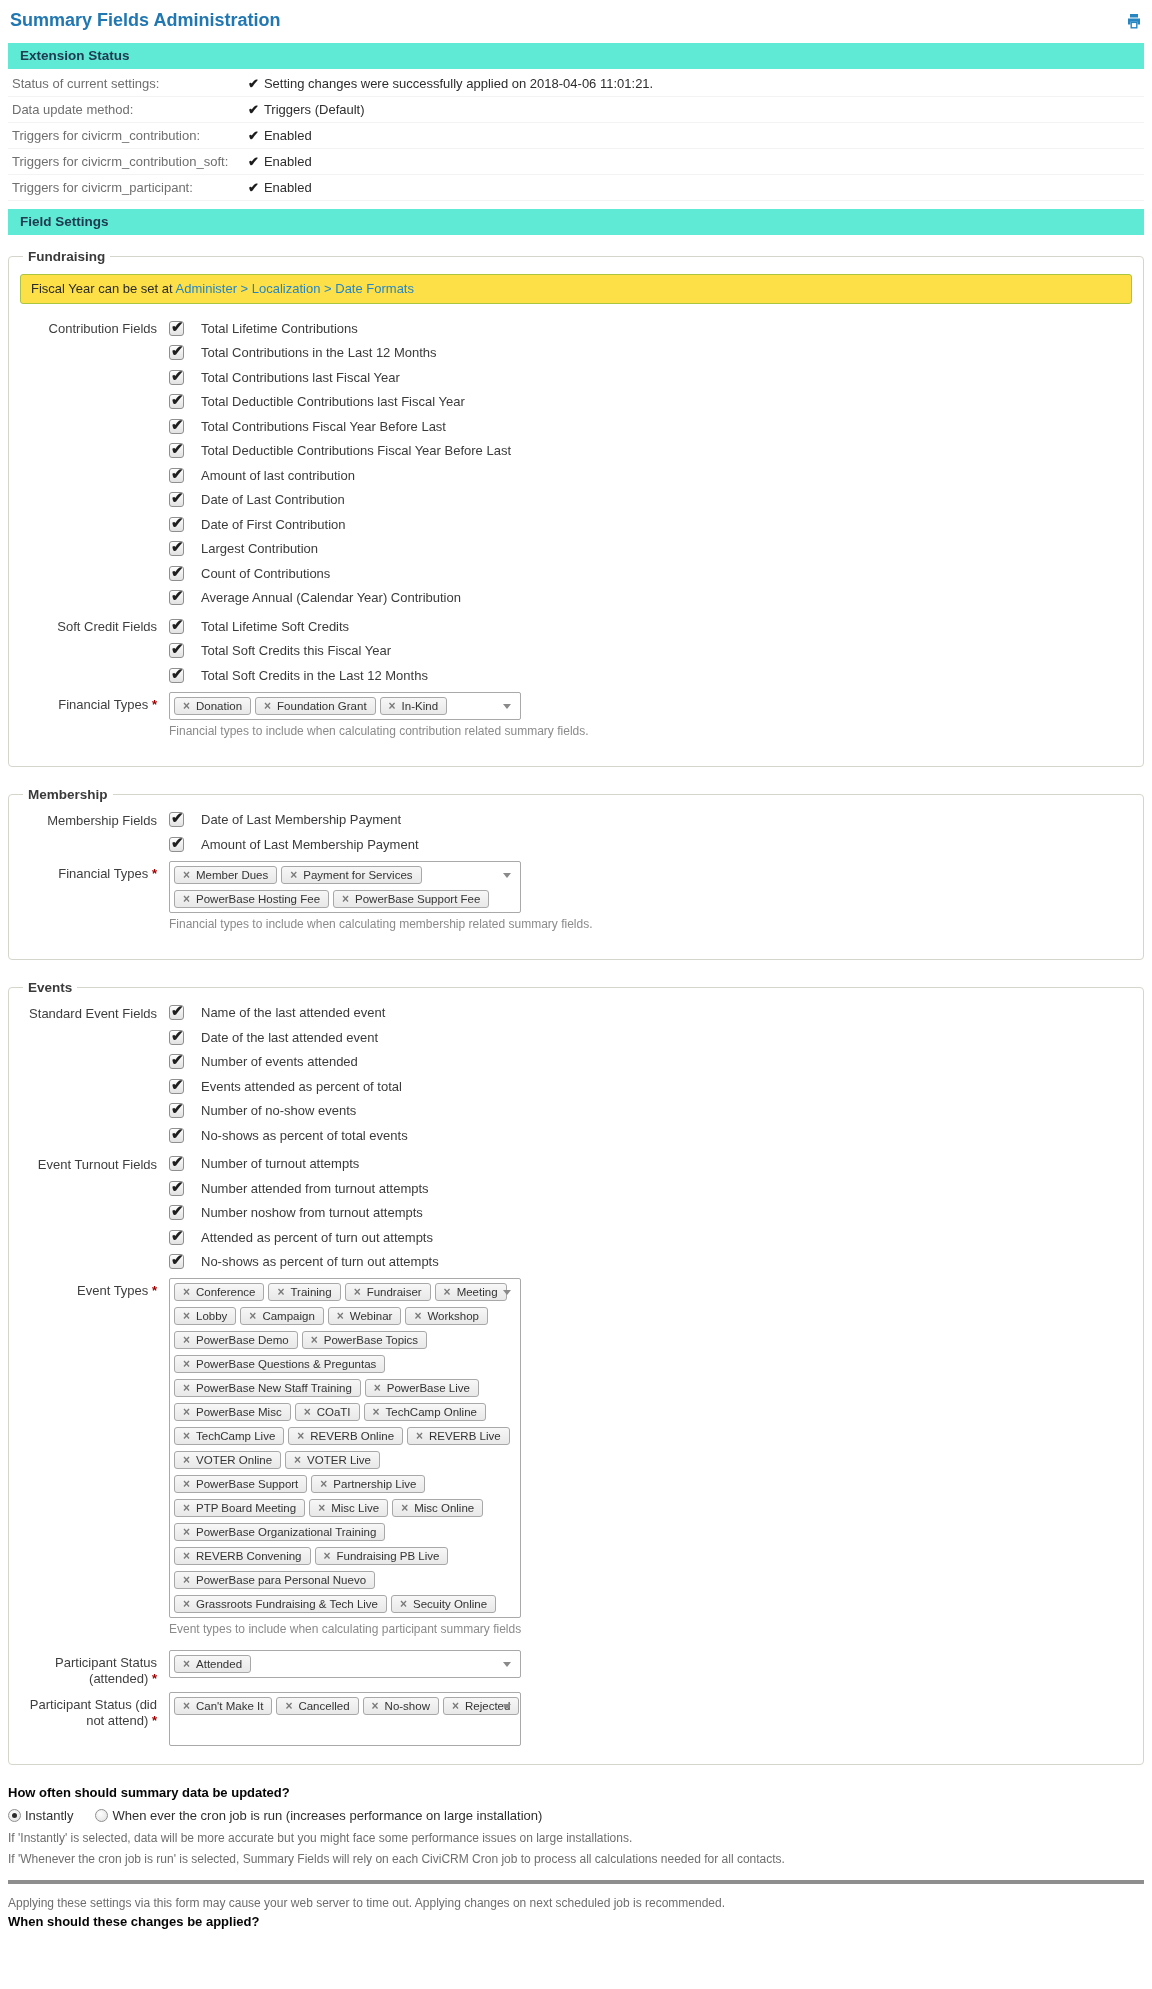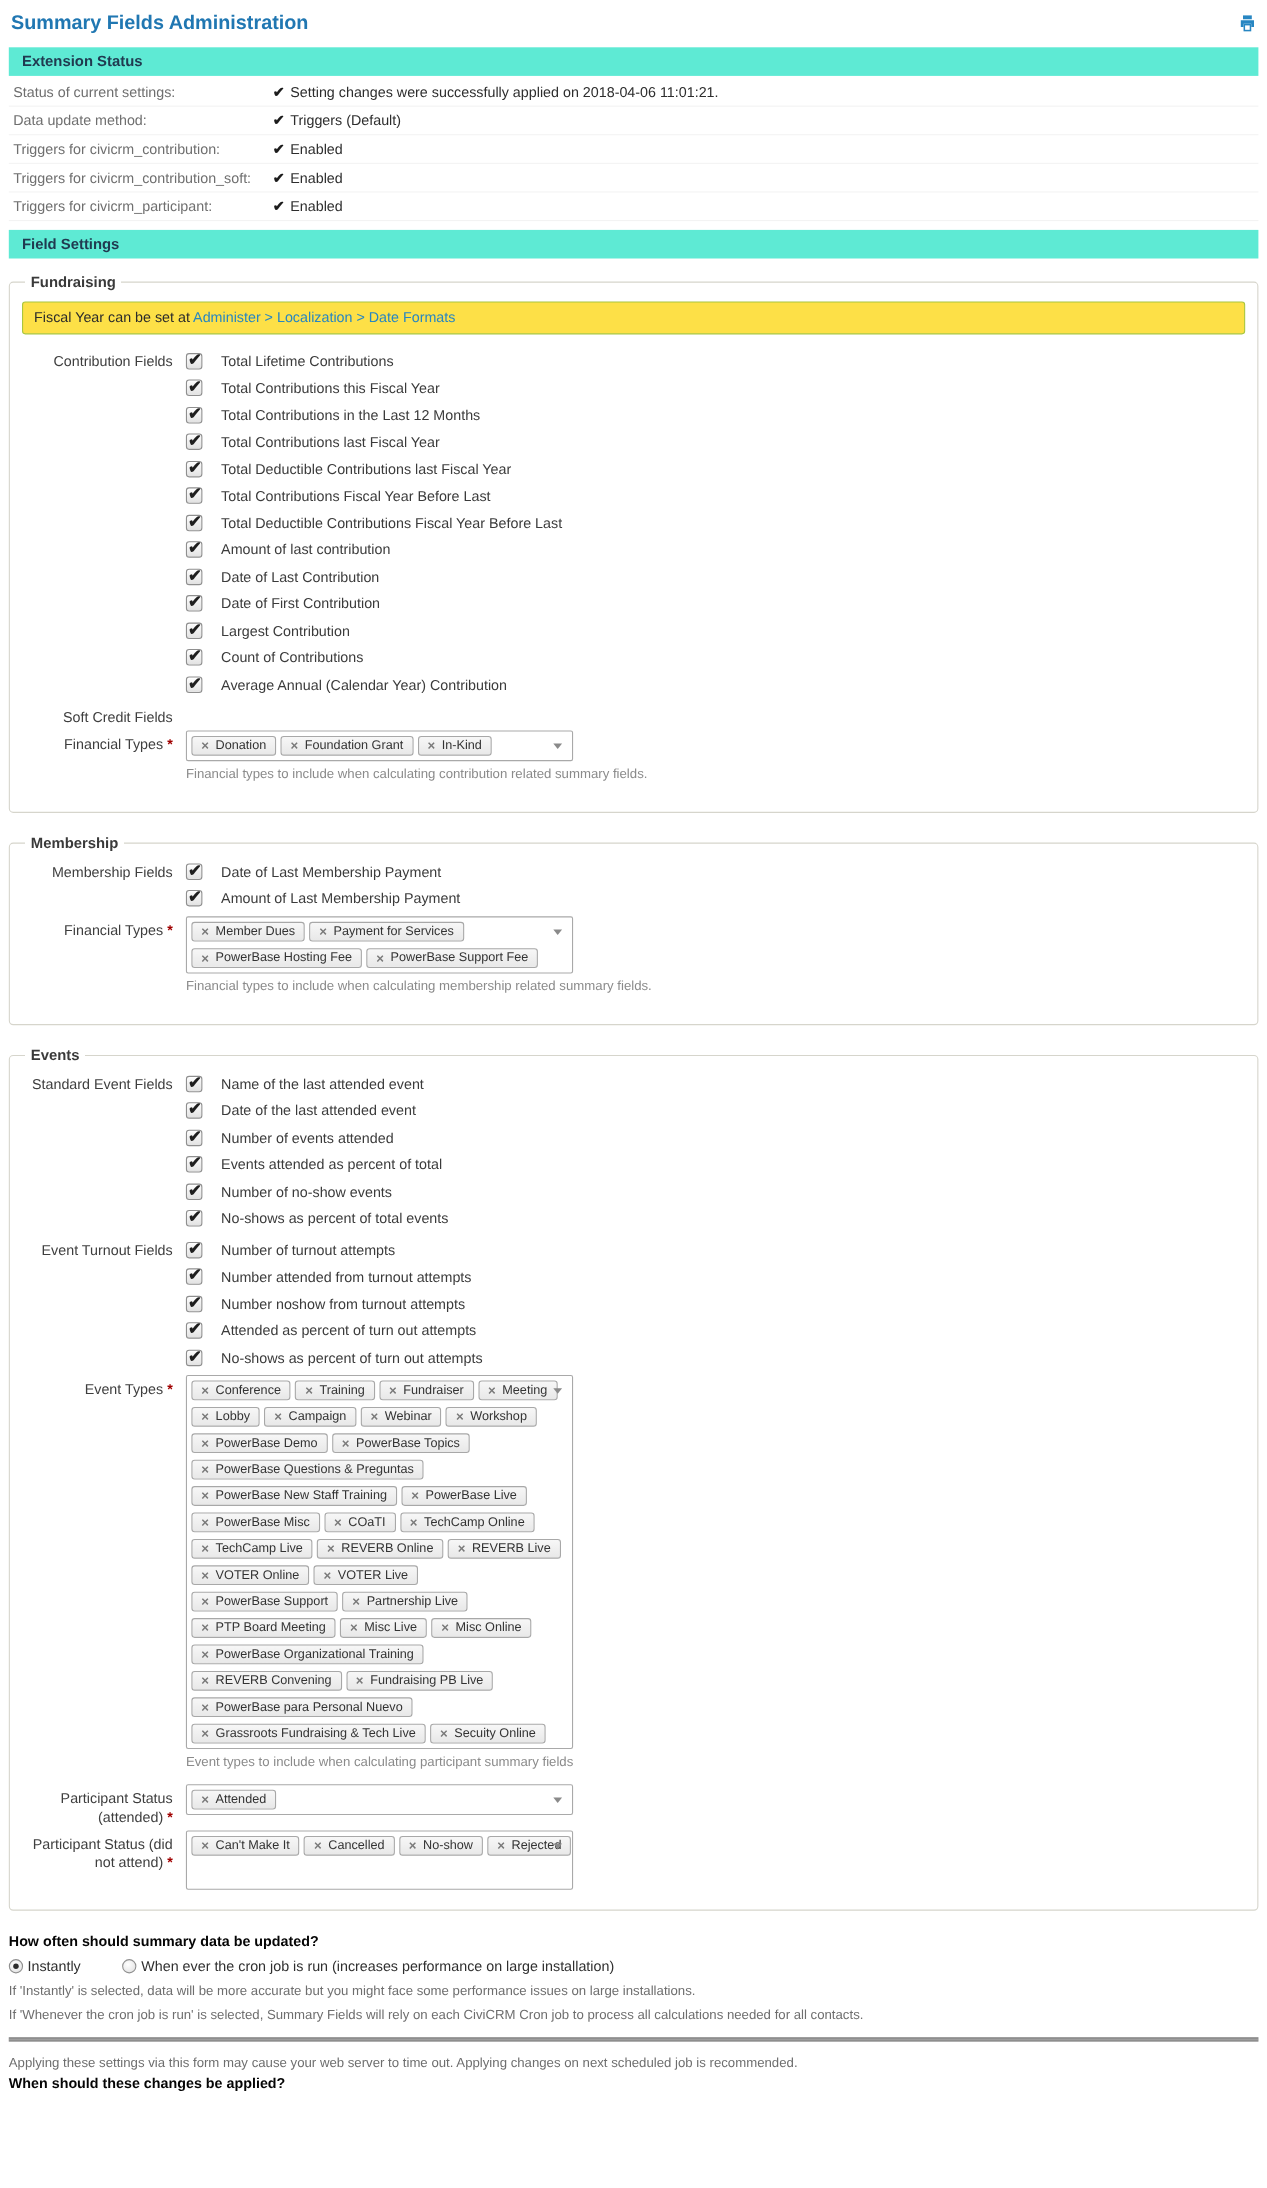--- a/index.html
+++ b/index.html
@@ -85,21 +85,21 @@
   .tag .x { color:#7a7a7a; font-weight:bold; font-size:12px; line-height:1; cursor:pointer; }
   .arrow {
     position:absolute; right:9px; top:11px; width:0; height:0;
     border-left:4px solid transparent; border-right:4px solid transparent;
     border-top:5px solid #8a8a8a; cursor:pointer;
   }
   .description { color:#8b8b8b; font-size:12px; margin:4px 0 10px 0; }
 
   
   .question { font-weight:bold; color:#050505; font-size:13px; margin:12px 0 8px 0; }
-  .radio-row { display:flex; gap:38px; align-items:center; margin:2px 0 8px 0; }
+  .radio-row { display:flex; gap:22px; align-items:center; margin:2px 0 8px 0; }
   .radio-opt { display:inline-flex; align-items:center; cursor:pointer; color:#2f2f2f; }
   .radio {
     width:13px; height:13px; flex-shrink:0; border-radius:50%; position:relative;
     border:1px solid #8f8f8f; background:radial-gradient(circle at 40% 35%, #ffffff, #dedede);
     margin-right:4px;
   }
   .radio.on::after {
     content:""; position:absolute; left:3px; top:3px; right:3px; bottom:3px;
     background:#2c2c2c; border-radius:50%;
   }
@@ -178,24 +178,20 @@
 
     <div class="form-row">
       <div class="form-label">Contribution Fields</div>
       <div class="form-control">
 
           <div class="cb-item">
             <span class="checkbox"></span>
             <span class="cb-label">Total Lifetime Contributions</span>
           </div>
 
-          <div class="cb-item">
-            <span class="checkbox"></span>
-            <span class="cb-label">Total Contributions this Fiscal Year</span>
-          </div>
 
           <div class="cb-item">
             <span class="checkbox"></span>
             <span class="cb-label">Total Contributions in the Last 12 Months</span>
           </div>
 
 
           <div class="cb-item">
             <span class="checkbox"></span>
             <span class="cb-label">Total Contributions last Fiscal Year</span>
@@ -243,20 +239,37 @@
 
           <div class="cb-item">
             <span class="checkbox"></span>
             <span class="cb-label">Average Annual (Calendar Year) Contribution</span>
           </div>
         </div>
     </div>
 
     <div class="form-row">
       <div class="form-label">Soft Credit Fields</div>
+      <div class="form-control">
+
+          <div class="cb-item">
+            <span class="checkbox"></span>
+            <span class="cb-label">Total Lifetime Soft Credits</span>
+          </div>
+
+          <div class="cb-item">
+            <span class="checkbox"></span>
+            <span class="cb-label">Total Soft Credits this Fiscal Year</span>
+          </div>
+
+          <div class="cb-item">
+            <span class="checkbox"></span>
+            <span class="cb-label">Total Soft Credits in the Last 12 Months</span>
+          </div>
+        </div>
     </div>
 
     <div class="form-row">
       <div class="form-label"><span>Financial Types </span><span class="req">*</span></div>
       <div class="form-control">
         <div class="multiselect">
 
           <span class="arrow"></span>
 
             <span class="tag">

